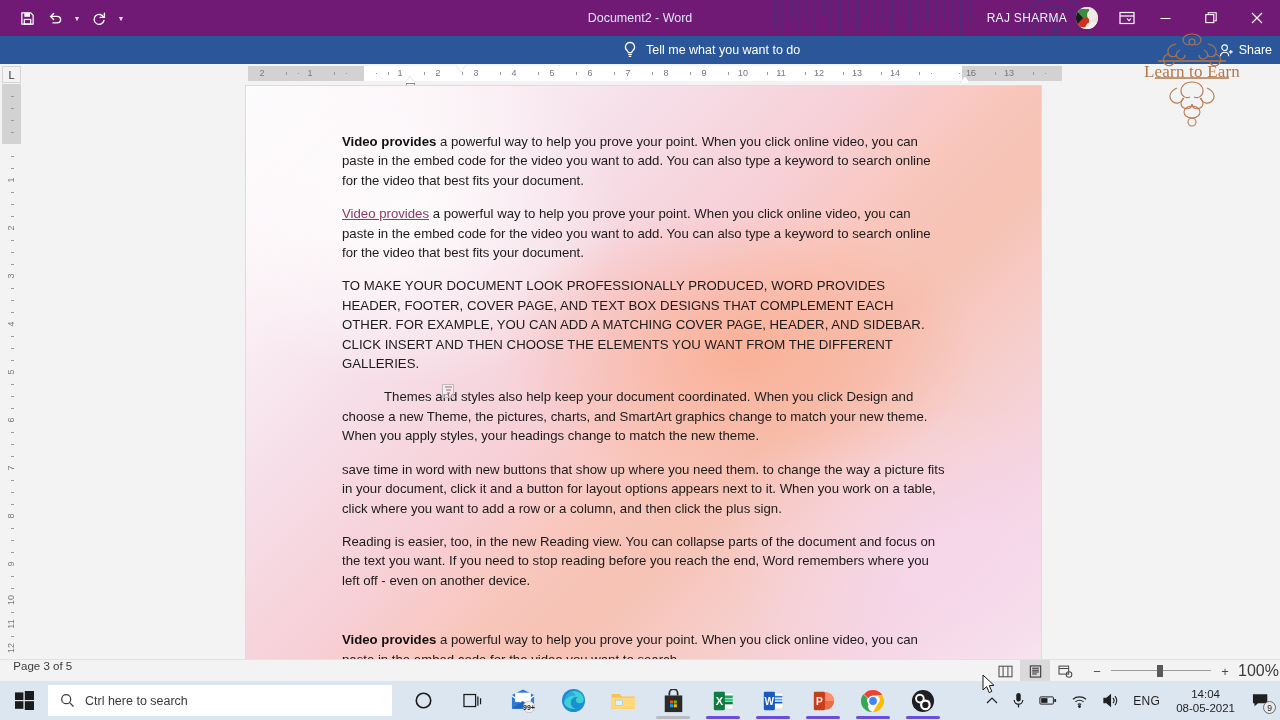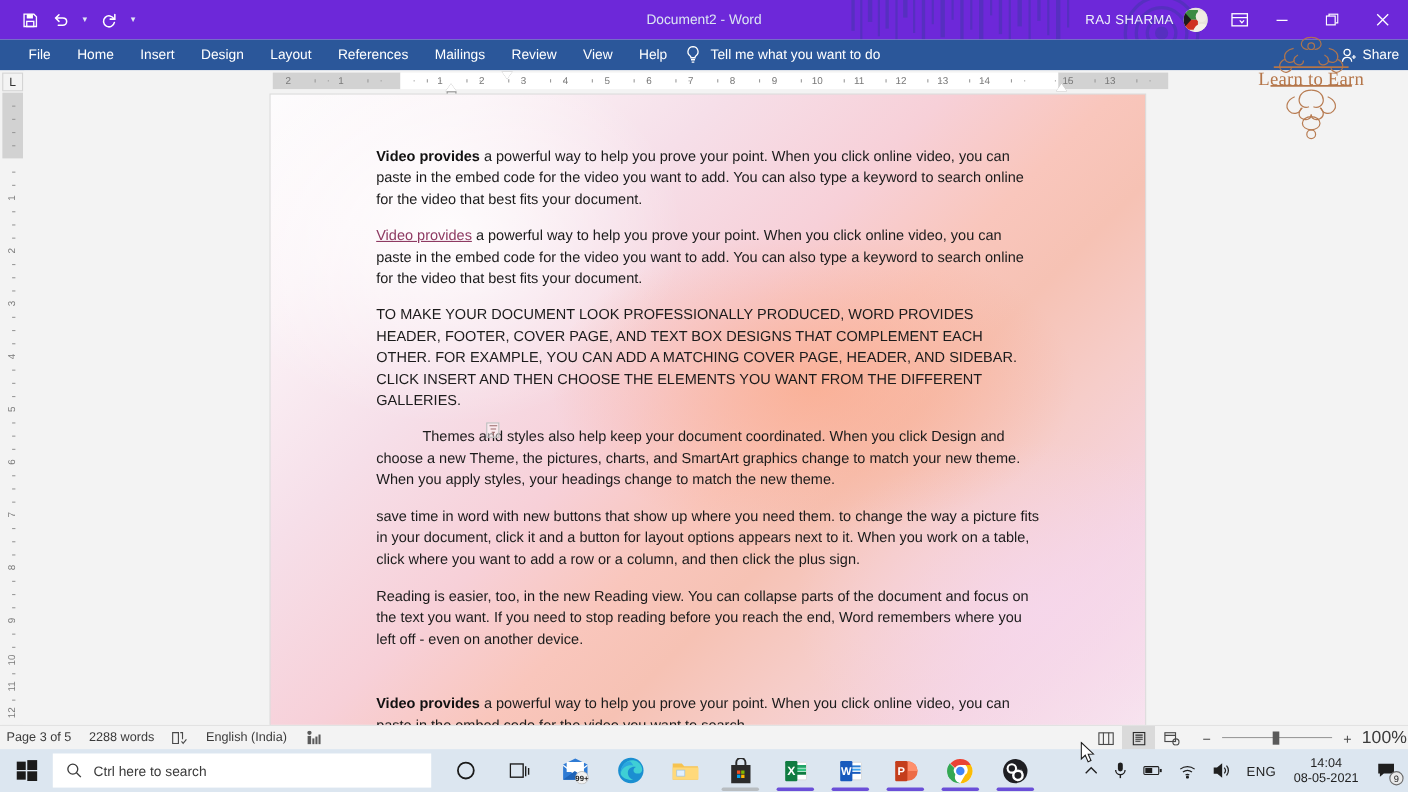--- a/index.html
+++ b/index.html
@@ -6,21 +6,21 @@
   html,body { width:1280px; height:720px; overflow:hidden; }
   body {
     font-family: "Liberation Sans", sans-serif;
     background:#ffffff;
     -webkit-font-smoothing: antialiased;
   }
 
   
   .titlebar{
     position:absolute; left:0; top:0; width:1280px; height:36px;
-    background:#6d28d9;
+    background:#701a75;
     overflow:hidden;
   }
   .tb-texture{
     position:absolute; right:150px; top:0; width:360px; height:36px;
     opacity:.28; pointer-events:none;
   }
   .qat{ position:absolute; left:14px; top:6px; display:flex; align-items:center; gap:2px; }
   .qat-btn{
     width:26px; height:24px; display:flex; align-items:center; justify-content:center;
     color:#ffffff;
@@ -183,21 +183,21 @@
     position:absolute; left:455px; top:300px; width:370px; height:130px;
     z-index:30; pointer-events:none;
   }
 
   
   .statusbar{
     position:absolute; left:0; top:659px; width:1280px; height:22px;
     background:#f3f3f3; border-top:1px solid #e2e2e2;
     font-size:11.5px; color:#3b3b3b;
   }
-  .sb-left{ position:absolute; left:6px; top:0; height:22px; display:flex; align-items:center; gap:16px; }
+  .sb-left{ position:absolute; left:6px; top:0; height:22px; display:flex; align-items:center; gap:16px;flex-direction:column; }
   .sb-item{ display:flex; align-items:center; gap:5px; height:22px; }
   .sb-right{ position:absolute; right:6px; top:0; height:22px; display:flex; align-items:center; gap:0px; }
   .view-btn{
     width:30px; height:22px; display:flex; align-items:center; justify-content:center;
   }
   .view-btn.active{ background:#dadada; }
   .zoom-wrap{ display:flex; align-items:center; gap:7px; margin-left:10px; }
   .zoom-minus,.zoom-plus{ width:14px; text-align:center; color:#4a4a4a; font-size:13px; }
   .zoom-track{ position:relative; width:100px; height:14px; }
   .zoom-track .line{ position:absolute; left:0; top:6px; width:100px; height:1px; background:#9b9b9b; }
@@ -339,32 +339,20 @@
     </svg>
   </div>
   <div class="tb-winbtn tb-close">
     <svg width="12" height="12" viewBox="0 0 12 12" stroke="#ffffff" stroke-width="1.2">
         <path d="M1 1l10 10M11 1L1 11"></path>
       </svg>
   </div>
 </div>
 
 <div class="ribbonbar">
-  <div class="tabs">
-    <div class="tab">File</div>
-    <div class="tab">Home</div>
-    <div class="tab">Insert</div>
-    <div class="tab">Design</div>
-    <div class="tab">Layout</div>
-    <div class="tab">References</div>
-    <div class="tab">Mailings</div>
-    <div class="tab">Review</div>
-    <div class="tab">View</div>
-    <div class="tab">Help</div>
-  </div>
 
   <div class="tellme">
     <svg class="bulb" viewBox="0 0 16 18" fill="none" stroke="#ffffff" stroke-width="1.2">
       <path d="M8 1.4a4.6 4.6 0 0 0-2.7 8.3c.6.5.9 1.1.9 1.8h3.6c0-.7.3-1.3.9-1.8A4.6 4.6 0 0 0 8 1.4z"></path>
       <path d="M6.2 13.3h3.6M6.8 15.4h2.4"></path>
     </svg>
     <span>Tell me what you want to do</span>
   </div>
 
   <div class="share">

